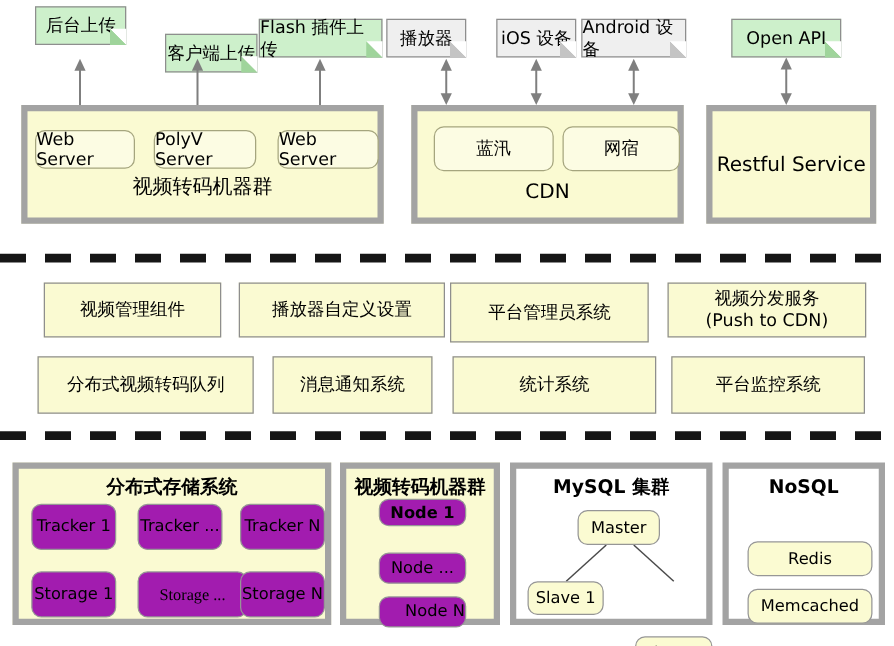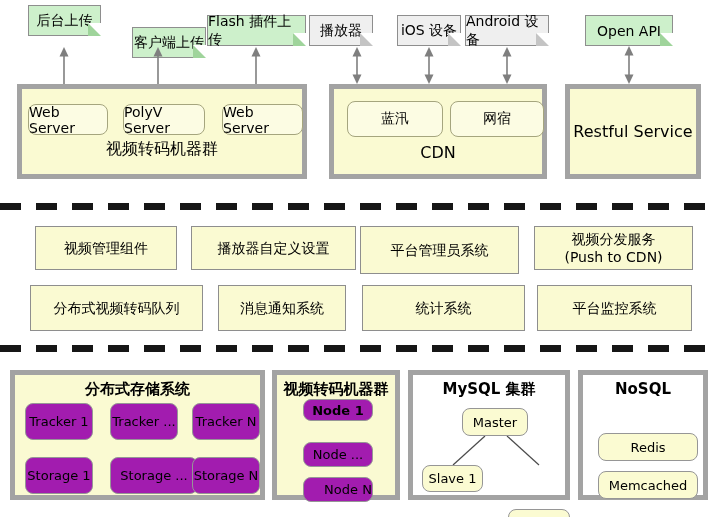--- a/index.html
+++ b/index.html
@@ -187,21 +187,21 @@
       </div>
     <div class="rnode green-node" style="left:95px;top:28px;width:68px;height:37px;">
         <span>Tracker ...</span>
       </div>
     <div class="rnode green-node" style="left:177px;top:28px;width:68px;height:37px;">
         <span>Tracker N</span>
       </div>
     <div class="rnode green-node" style="left:10px;top:82px;width:68px;height:37px;">
         <span>Storage 1</span>
       </div>
-    <div class="rnode green-node" style="left:95px;top:82px;width:88px;height:37px;">
+    <div class="rnode green-node" style="left:95px;top:82px;width:88px;height:37px;font-family:Liberation Serif, serif;">
         <span>Storage ...</span>
       </div>
     <div class="rnode green-node" style="left:177px;top:82px;width:68px;height:37px;">
         <span>Storage N</span>
       </div>
   </div>
 
   <div class="panel" style="left:272px;top:370px;width:128px;height:130px;">
     <div class="btitle">视频转码机器群</div>
     <div class="rnode green-node" style="left:26px;top:24px;width:70px;height:22px;font-weight:bold;">

